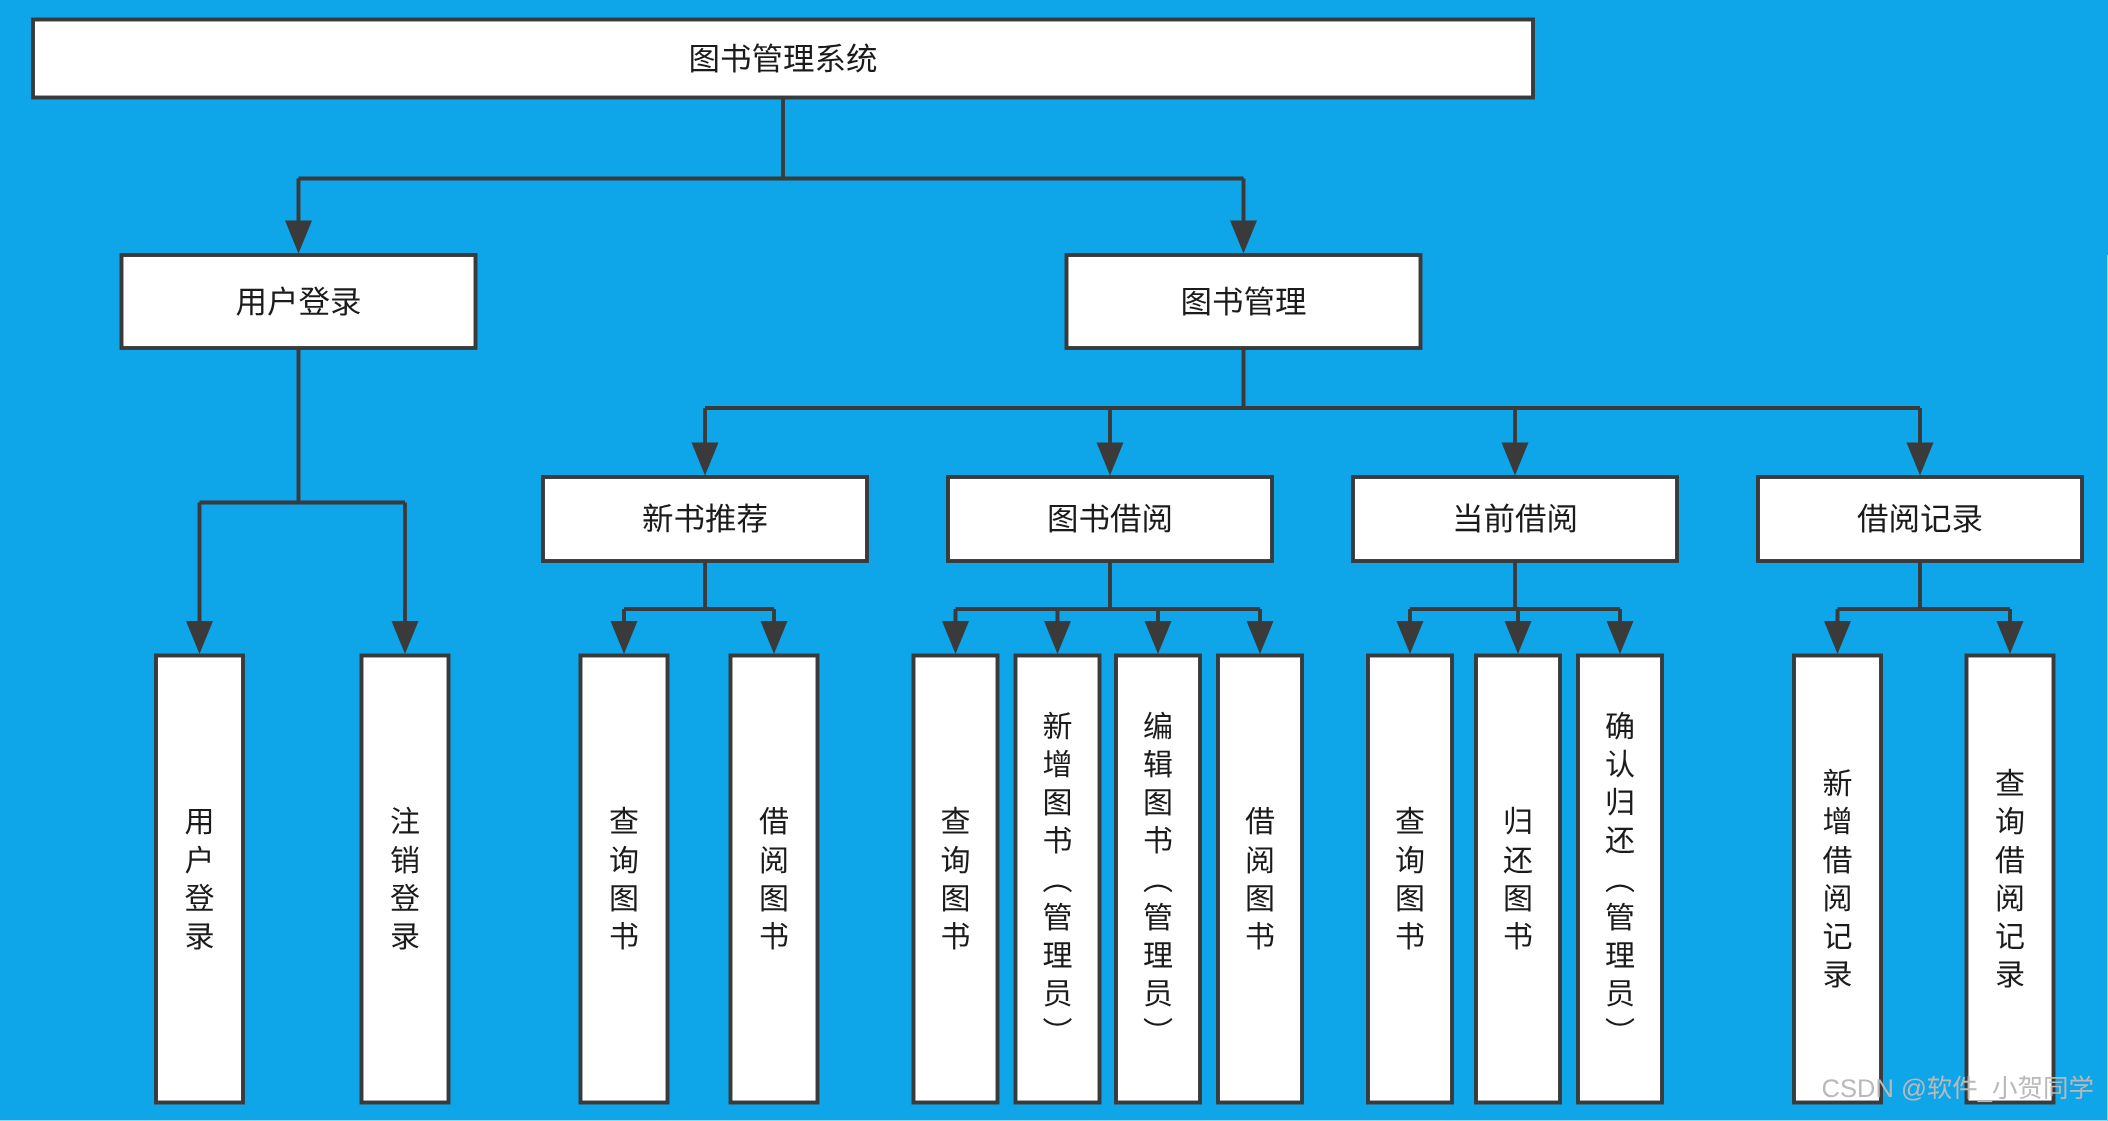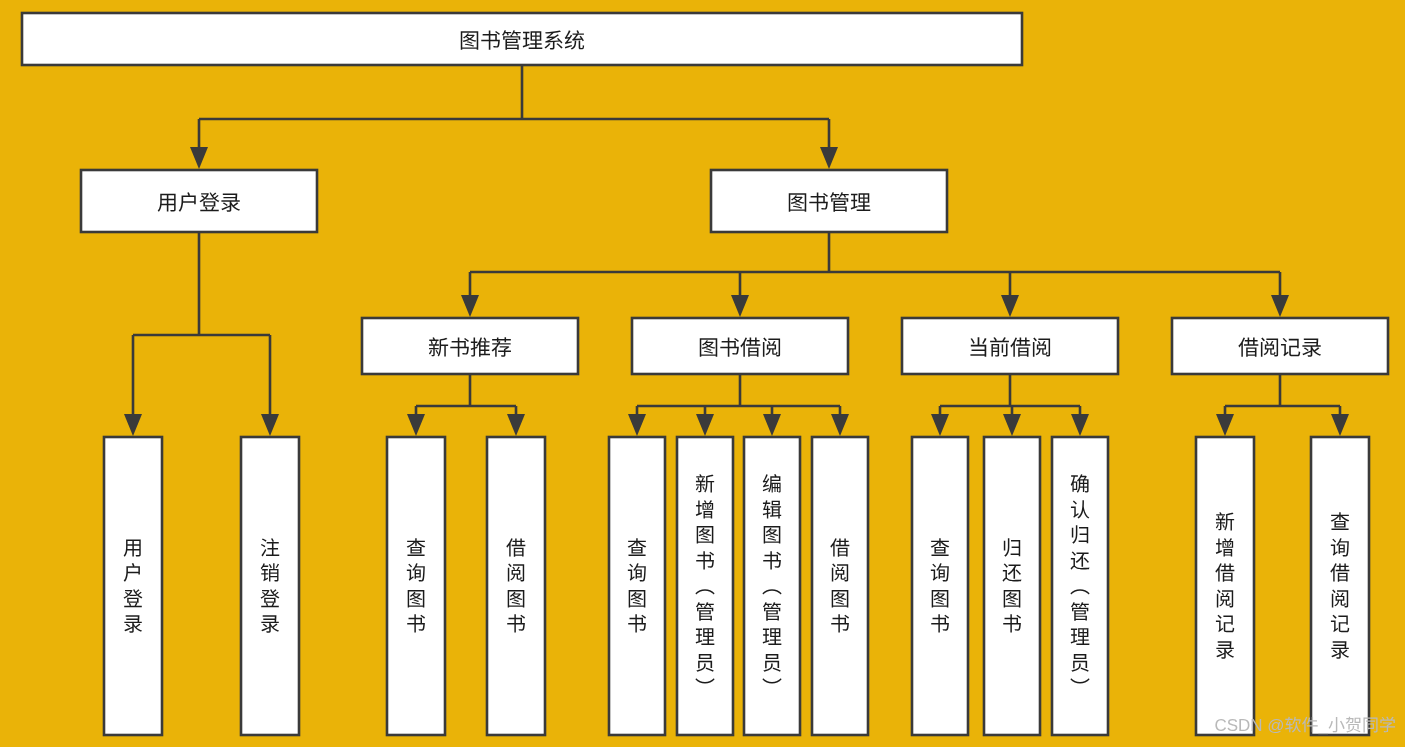--- a/index.html
+++ b/index.html
@@ -11,21 +11,21 @@
   body {
     width: 1405px;
     height: 747px;
     font-family: "Liberation Sans", "DejaVu Sans", sans-serif;
     overflow: hidden;
   }
   #diagram-root {
     position: relative;
     width: 1405px;
     height: 747px;
-    background: #eab308;
+    background: #0ea5e9;
   }
   svg.diagram-canvas {
     position: absolute;
     top: 0;
     left: 0;
     width: 1405px;
     height: 747px;
     display: block;
   }
   .node-box {

